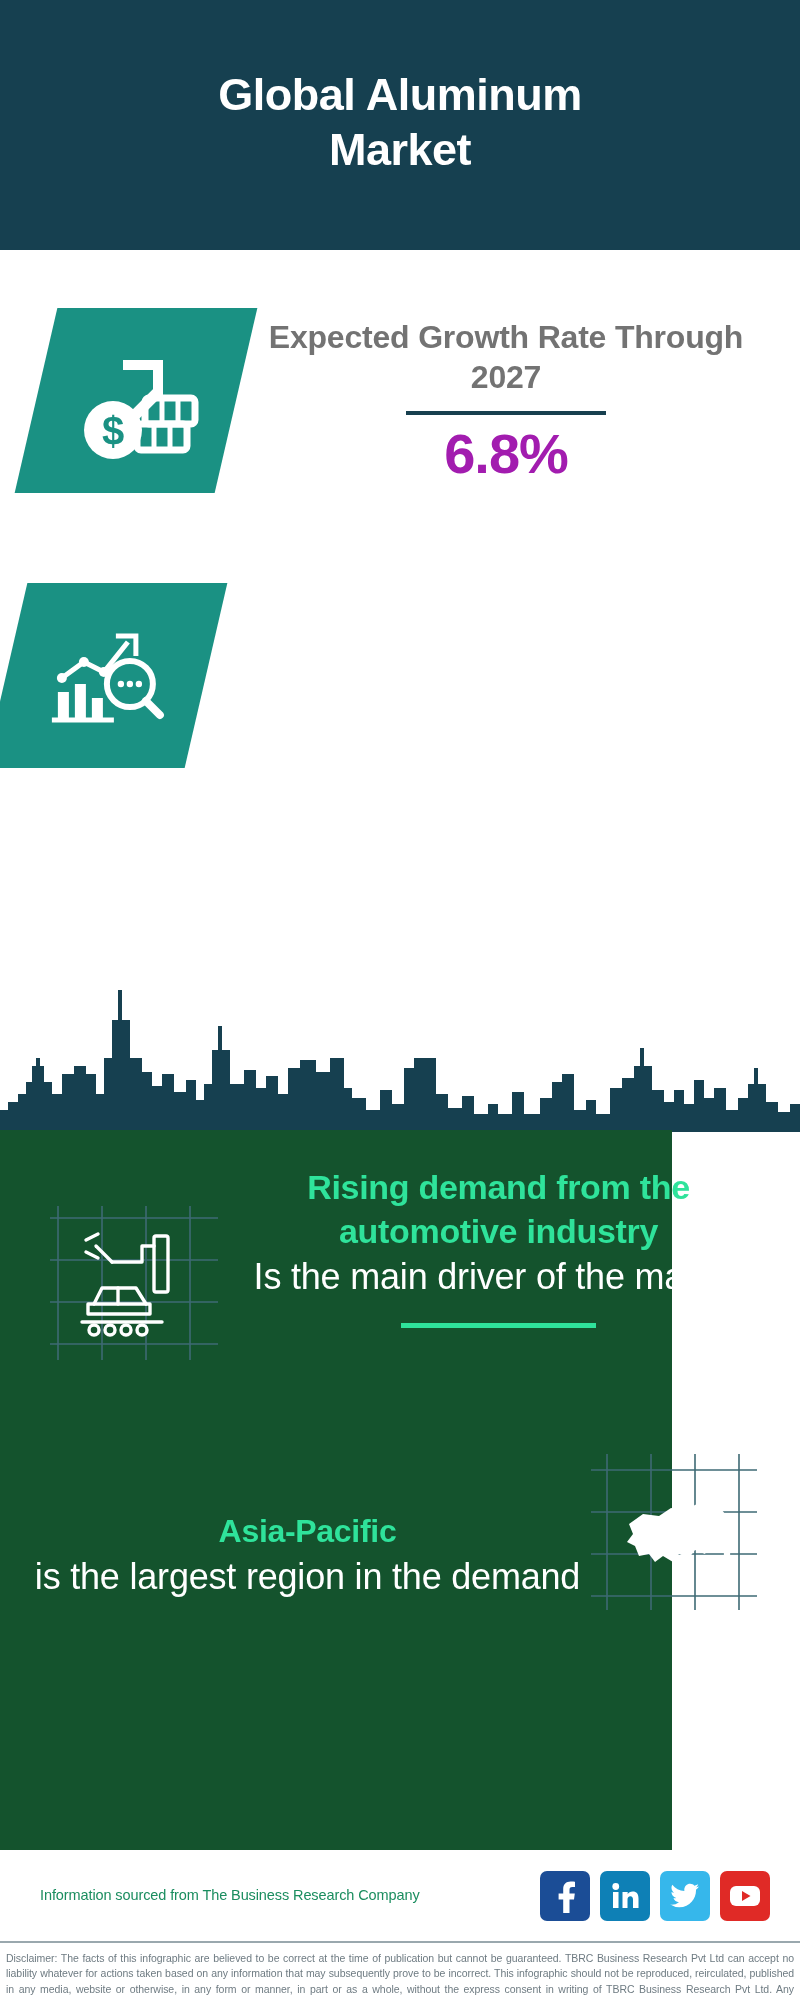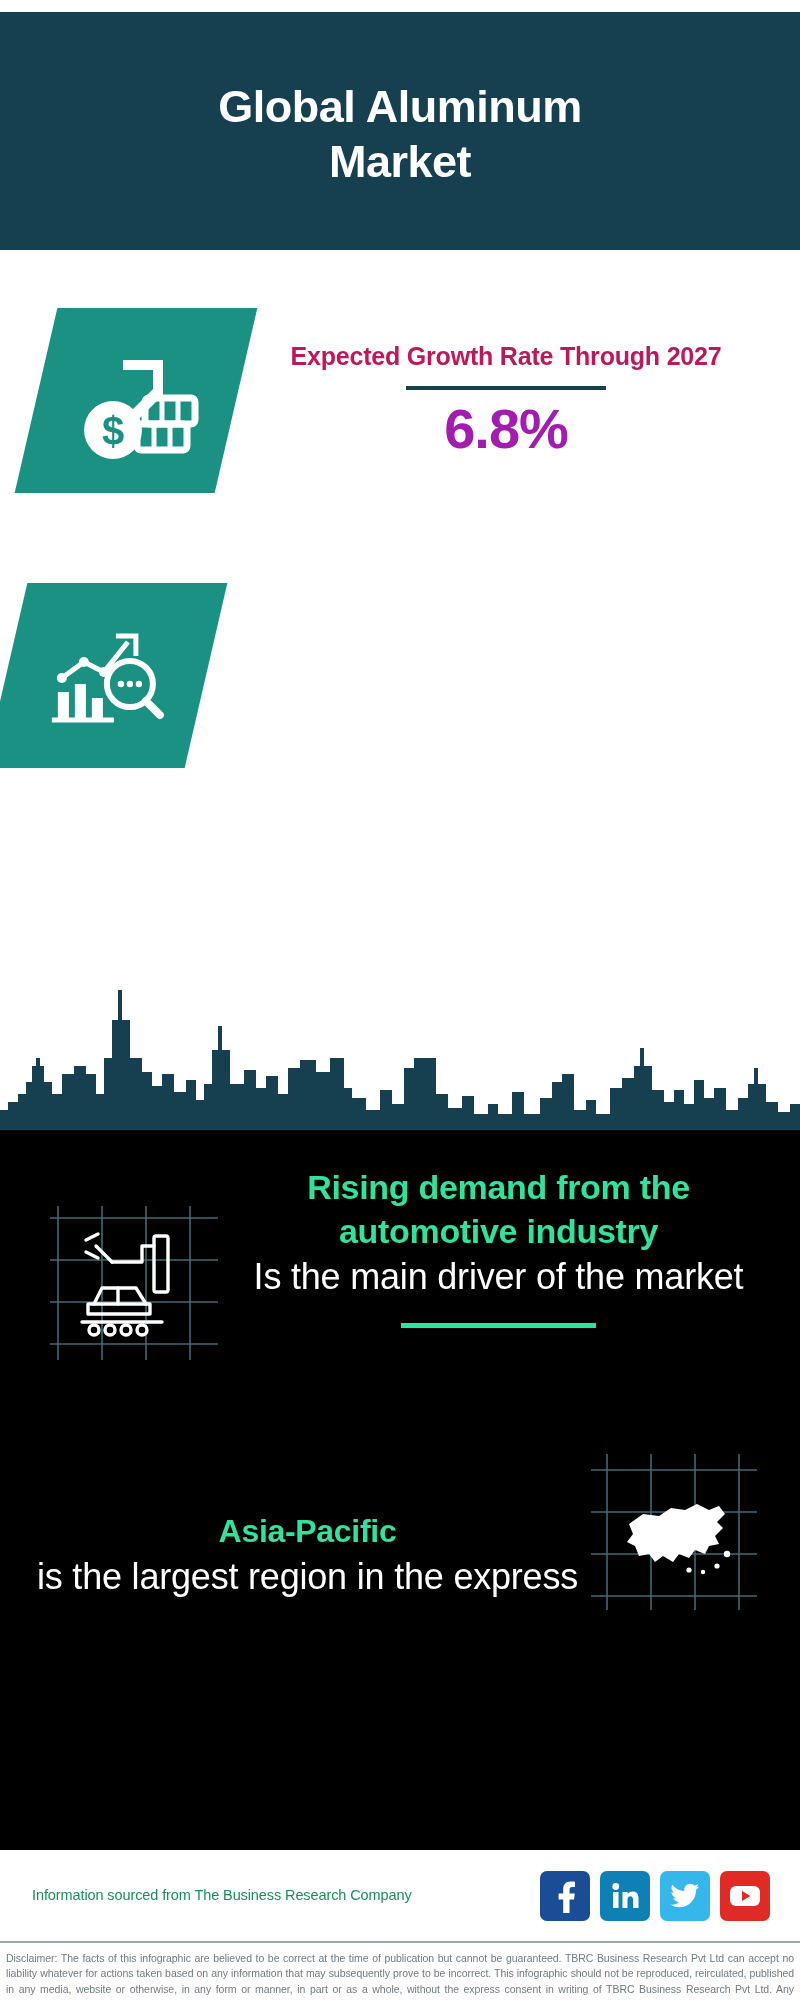--- a/index.html
+++ b/index.html
@@ -4,21 +4,21 @@
 <style>
   html,body{margin:0;padding:0;}
   body{
     width:800px;height:2000px;overflow:hidden;background:#ffffff;
     font-family:"Liberation Sans","DejaVu Sans",sans-serif;
   }
   .page{position:relative;width:800px;height:2000px;background:#fff;}
 
   
   .header{
-    position:absolute;left:0;top:12px;width:800px;height:256px;
+    position:absolute;left:0;top:0;width:800px;height:256px;
     background:#164050;display:flex;align-items:center;justify-content:center;
   }
   .header-title{
     color:#ffffff;font-size:45px;font-weight:bold;line-height:1.22;
     text-align:center;letter-spacing:-0.5px;max-width:560px;
     padding:0 40px 10px 40px;box-sizing:border-box;
   }
 
   
   .body-white{
@@ -33,42 +33,42 @@
   .icon-tile{
     width:200px;height:185px;background:#1A9183;
     transform:skewX(-13deg);
     display:flex;align-items:center;justify-content:center;
     flex:0 0 auto;
   }
   .icon-tile > svg{transform:skewX(13deg);}
 
   .stat-text{flex:1 1 auto;display:flex;flex-direction:column;align-items:center;}
   .stat-label{
-    color:#be185d;font-size:25px;font-weight:bold;line-height:1.25;text-align:center;
+    color:#737373;font-size:32px;font-weight:bold;line-height:1.25;text-align:center;
     letter-spacing:-0.2px;
   }
   .stat-rule{
     width:200px;height:4px;background:#17404F;margin:14px 0 10px 0;
   }
   .stat-value{
     color:#a21caf;font-size:56px;font-weight:bold;line-height:1.05;text-align:center;
     letter-spacing:-1px;
   }
 
   .row1-left{margin-left:36px;margin-right:6px;}
   .row1-text{padding-right:30px;}
   .row2-right{margin-right:56px;margin-left:6px;}
   .row2-text{padding-left:20px;}
 
   
   .skyline{position:absolute;left:0;bottom:-2px;width:800px;height:170px;}
 
   
   .body-dark{
-    position:absolute;left:0;top:1130px;width:800px;height:720px;background:#000000;
+    position:absolute;left:0;top:1130px;width:672px;height:720px;background:#14532d;
   }
   .driver{position:absolute;left:0;width:800px;display:flex;align-items:flex-start;}
   .driver-1{top:35px;}
   .driver-2{top:320px;align-items:center;}
 
   .grid-tile{flex:0 0 auto;width:175px;height:165px;position:relative;}
   .d1-tile{margin-left:50px;margin-top:35px;}
   .d2-tile{margin-right:40px;}
 
   .driver-text{flex:1 1 auto;display:flex;flex-direction:column;}
@@ -84,21 +84,21 @@
     color:#ffffff;font-size:36px;font-weight:normal;line-height:1.32;text-align:center;
     letter-spacing:-0.2px;
   }
   .driver-rule{width:195px;height:5px;background:#2FE39B;margin-top:22px;}
 
   
   .footer{
     position:absolute;left:0;top:1850px;width:800px;height:92px;background:#fff;
     display:flex;align-items:center;
   }
-  .footer-src{margin-left:32px;display:flex;flex-direction:row;justify-content:flex-start;}
+  .footer-src{margin-left:40px;display:flex;flex-direction:row;justify-content:flex-start;}
   .footer-line{color:#1A8D5F;font-size:14.5px;line-height:1.62;letter-spacing:-0.1px;}
   .socials{margin-left:auto;margin-right:30px;display:flex;gap:10px;align-items:center;}
   .social{width:50px;height:50px;border-radius:7px;display:flex;align-items:center;justify-content:center;}
   .s-fb{background:#1B4D96;}
   .s-li{background:#0E80B6;}
   .s-tw{background:#36B7EB;}
   .s-yt{background:#E02A26;}
 
   .footer-sep{
     position:absolute;left:0;top:1941px;width:800px;height:2px;background:#9AA8AE;
@@ -232,21 +232,21 @@
       <div class="driver-text d1-text">
         <div class="driver-head">Rising demand from the automotive industry</div>
         <div class="driver-sub">Is the main driver of the market</div>
         <div class="driver-rule"></div>
       </div>
     </div>
 
     <div class="driver driver-2">
       <div class="driver-text d2-text">
         <div class="driver-head driver-head-2">Asia-Pacific</div>
-        <div class="driver-sub">is the largest region in the express</div>
+        <div class="driver-sub">is the largest region in the demand</div>
       </div>
       <div class="grid-tile d2-tile">
         <svg width="175" height="165" viewBox="0 0 175 165">
           <g stroke="#3E6A74" stroke-width="1.6" fill="none">
             <line x1="22" y1="4" x2="22" y2="160"></line>
               <line x1="66" y1="4" x2="66" y2="160"></line>
             <line x1="110" y1="4" x2="110" y2="160"></line>
               <line x1="154" y1="4" x2="154" y2="160"></line>
             <line x1="6" y1="20" x2="172" y2="20"></line>
               <line x1="6" y1="62" x2="172" y2="62"></line>

